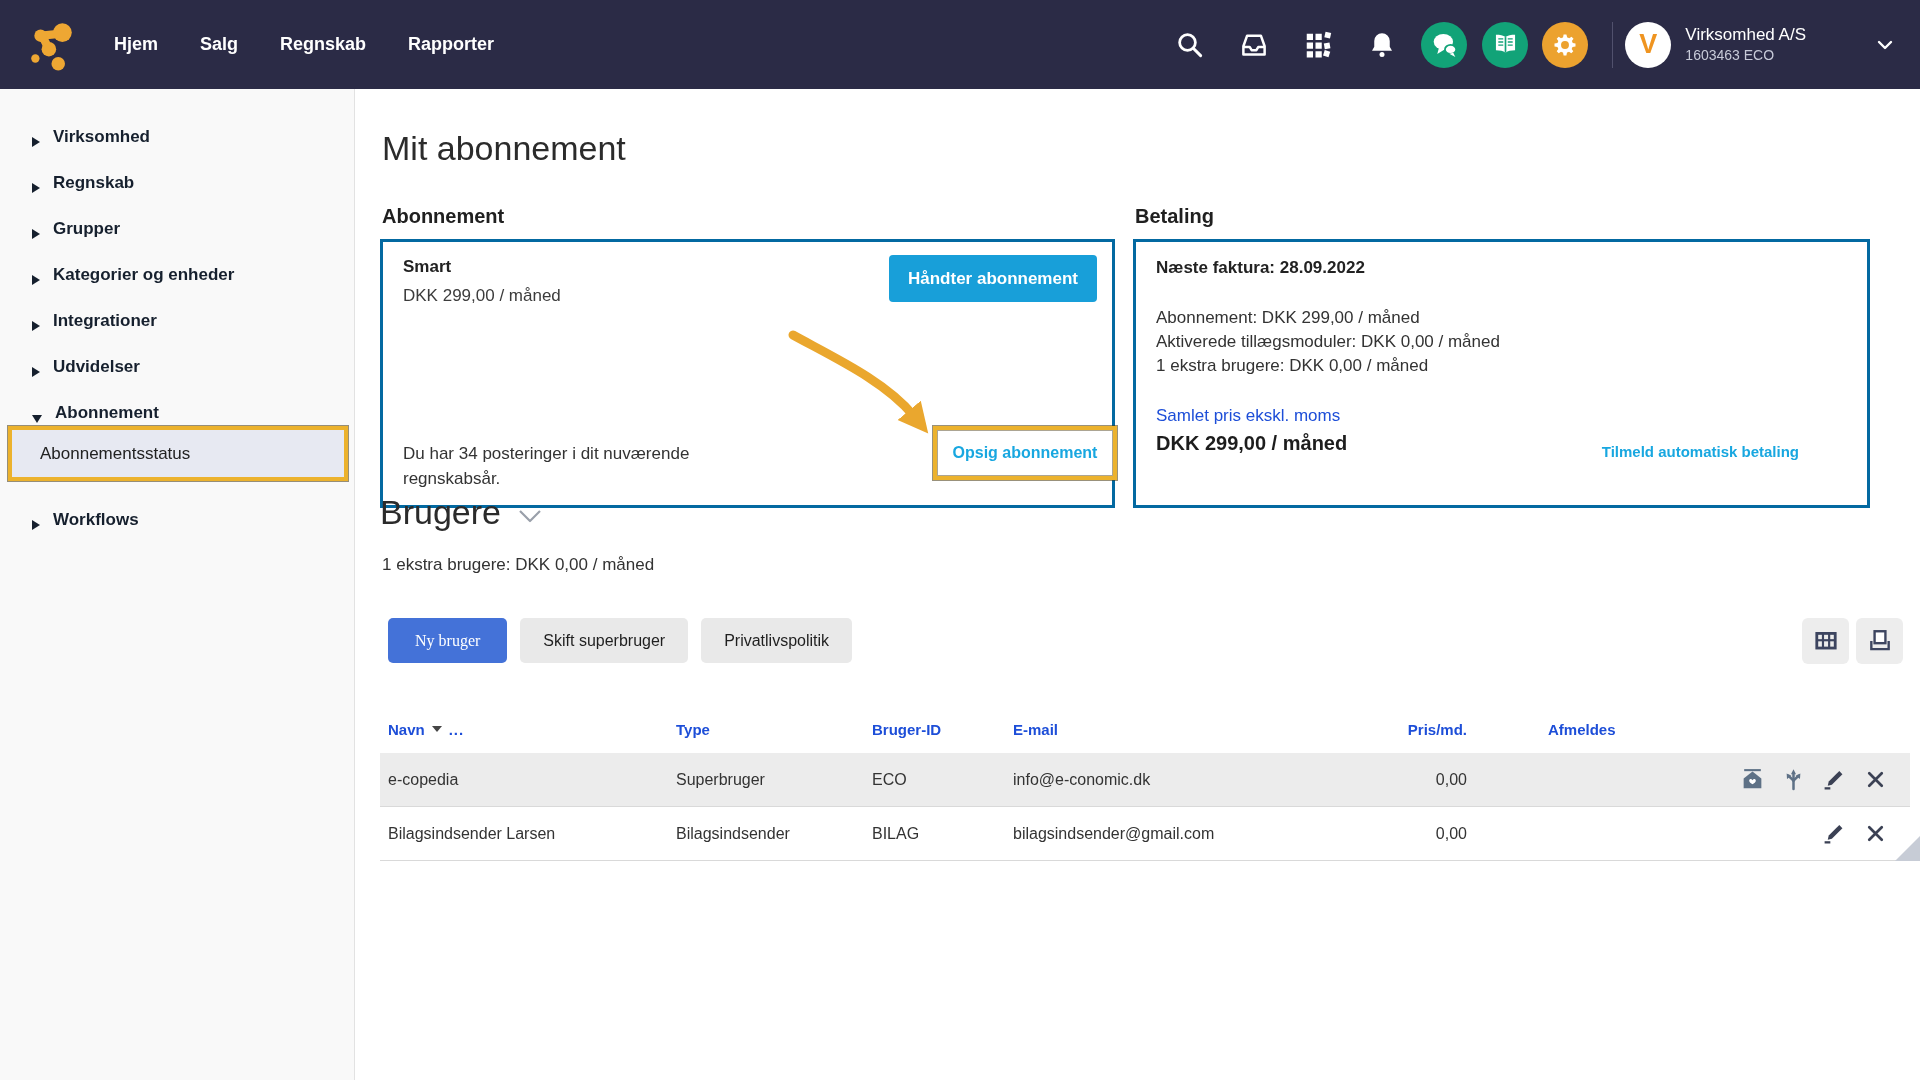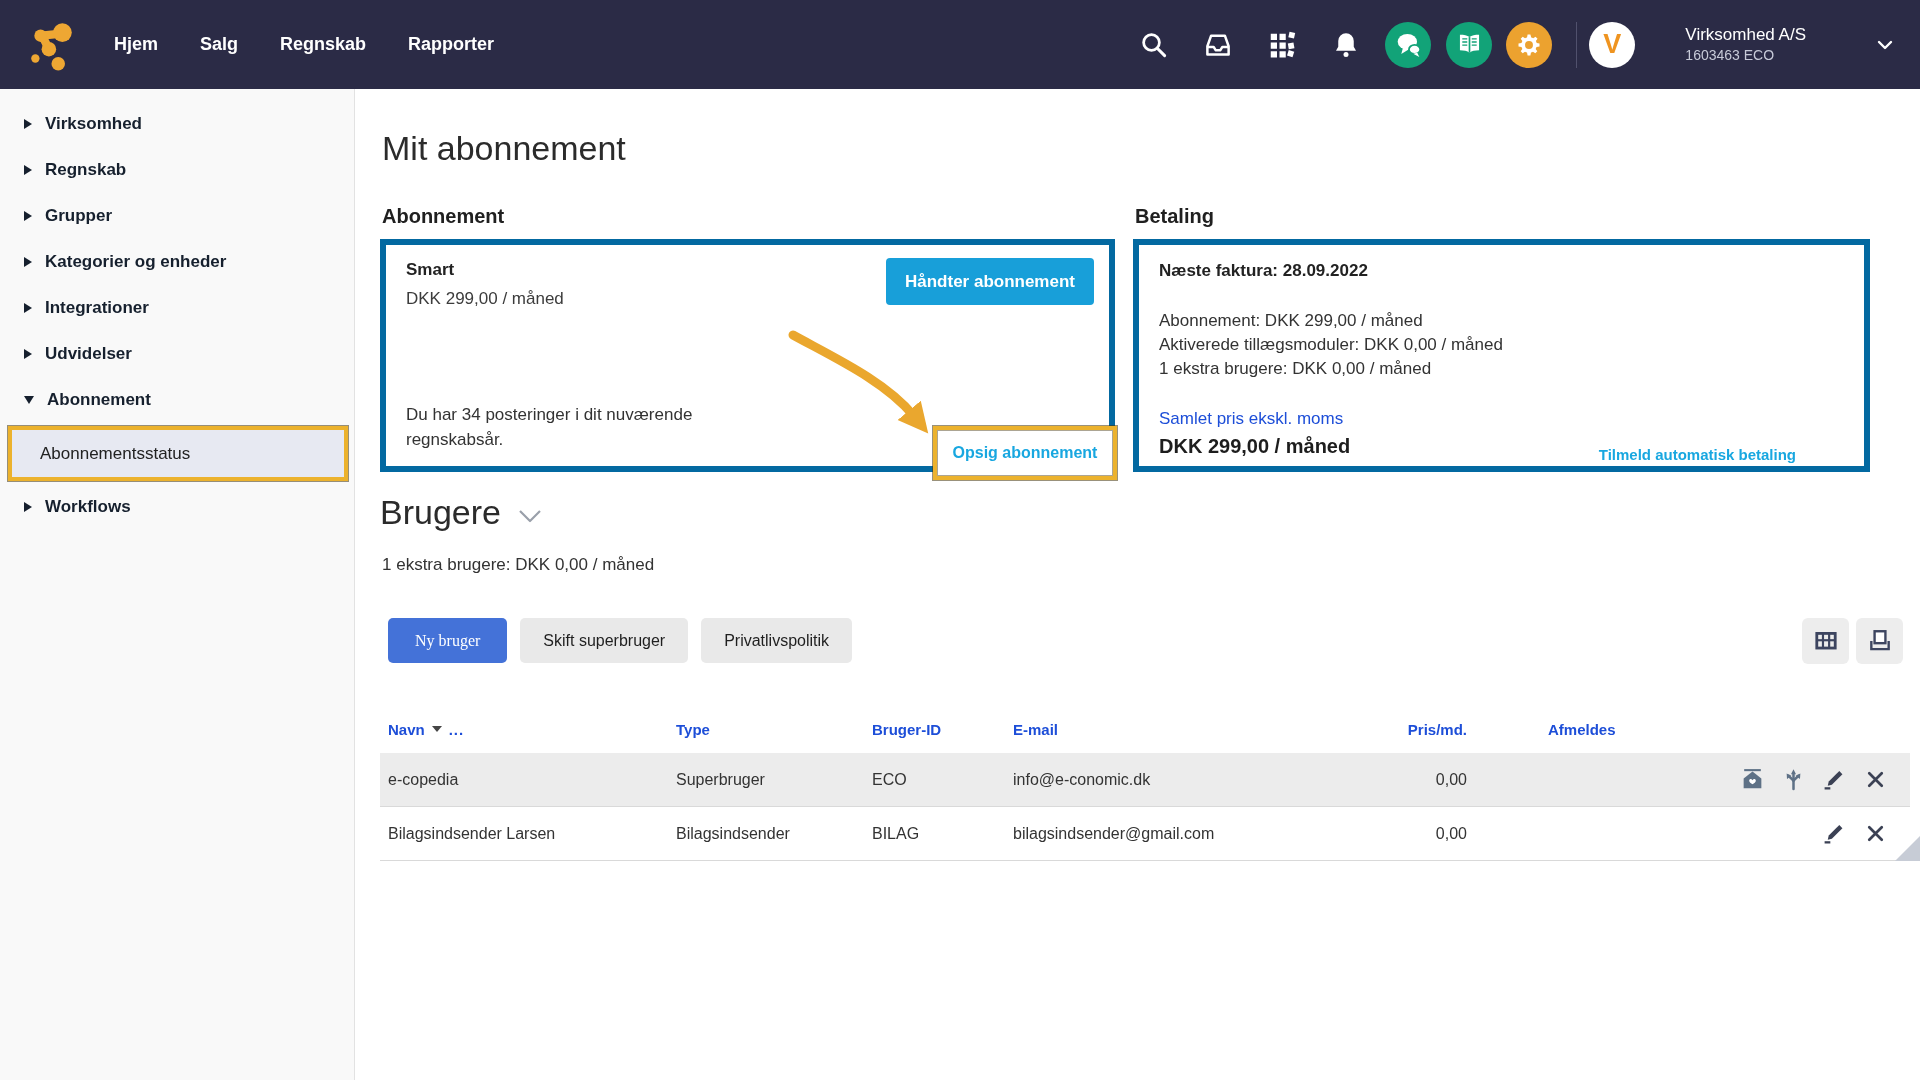--- a/index.html
+++ b/index.html
@@ -16,45 +16,45 @@
   .tb-right { margin-left:auto; display:flex; align-items:center; }
   .tb-ic { width:30px; height:30px; cursor:pointer; }
   .m34{margin-right:34px;} .m24{margin-right:24px;} .m15{margin-right:15px;} .m14{margin-right:14px;}
   .tb-circle { width:46px; height:46px; border-radius:50%; display:flex; align-items:center;
                justify-content:center; cursor:pointer; flex:0 0 auto;}
   .c-green { background:#12a378; } .c-orange { background:#eca22f; }
   .tb-divider { width:1px; height:46px; background:#51516d; margin:0 12px 0 24px; }
   .avatar { width:46px; height:46px; border-radius:50%; background:#fff; display:flex;
             align-items:center; justify-content:center; font-weight:900; font-size:27px;
             color:#ef9420; cursor:pointer; margin-right:14px;}
-  .company { line-height:1.3; cursor:pointer;margin-left:36px; }
+  .company { line-height:1.3; cursor:pointer; }
   .company-name { color:#fff; font-size:17px; }
   .company-id { color:#c7cad8; font-size:14px; }
   .tb-chevron { margin-left:70px; cursor:pointer; }
 
   
   .sidebar { position:absolute; top:89px; left:0; width:355px; height:991px; background:#f9f9f9;
              border-right:1px solid #e2e2e2; padding-top:12px; z-index:10;}
-  .side-item { height:46px; display:flex; align-items:center; padding-left:24px; gap:13px;
+  .side-item { height:46px; display:flex; align-items:flex-end; padding-left:32px; gap:13px;
                font-size:17px; font-weight:700; color:#16202e; cursor:pointer; }
   .tri-right { width:0; height:0; border-left:8px solid #16202e;
                border-top:5px solid transparent; border-bottom:5px solid transparent; }
   .tri-down  { width:0; height:0; border-top:8px solid #16202e;
                border-left:5px solid transparent; border-right:5px solid transparent; }
   .hl-box { margin:3px 6px 3px 8px; border:4px solid #ecb22d;
             box-shadow:0 0 0 1px rgba(70,55,15,.55), inset 0 0 0 1px rgba(70,55,15,.45); }
   .side-subitem { background:#e7e9f2; height:47px; display:flex; align-items:center;
                   padding-left:28px; font-size:17px; color:#222; cursor:pointer; }
 
   
   .main { position:absolute; left:355px; top:89px; width:1565px; height:991px; background:#fff; }
   .page-title { position:absolute; left:27px; top:40px; font-size:34px; font-weight:400; color:#2b2b2b;}
   .section-title { position:absolute; top:116px; font-size:20px; font-weight:700; color:#202020;}
   .st-sub { left:27px; } .st-pay { left:780px; }
-  .card { position:absolute; top:150px; height:233px; border:6px solid #0369a1; background:#fff;}
+  .card { position:absolute; top:150px; height:269px; border:3px solid #0369a1; background:#fff;}
   .card-sub { left:25px; width:735px; } .card-pay { left:778px; width:737px; }
   .plan-name { position:absolute; left:20px; top:15px; font-size:17px; font-weight:600; color:#222;}
   .plan-price { position:absolute; left:20px; top:44px; font-size:17px; color:#3c3c3c;}
   .btn-manage { position:absolute; right:15px; top:13px; background:#189fd9; color:#fff;
                 font-weight:700; font-size:17px; line-height:47px; padding:0 19px;
                 border:none; border-radius:4px; cursor:pointer;
                 font-family:"Liberation Sans", sans-serif;}
   .postings { position:absolute; left:20px; bottom:14px; font-size:17px; color:#333; line-height:25px;}
   .opsig-box { position:absolute; left:578px; top:337px; width:184px; height:54px; z-index:5;
                border:4px solid #ecb22d; display:flex; align-items:center; justify-content:center;

